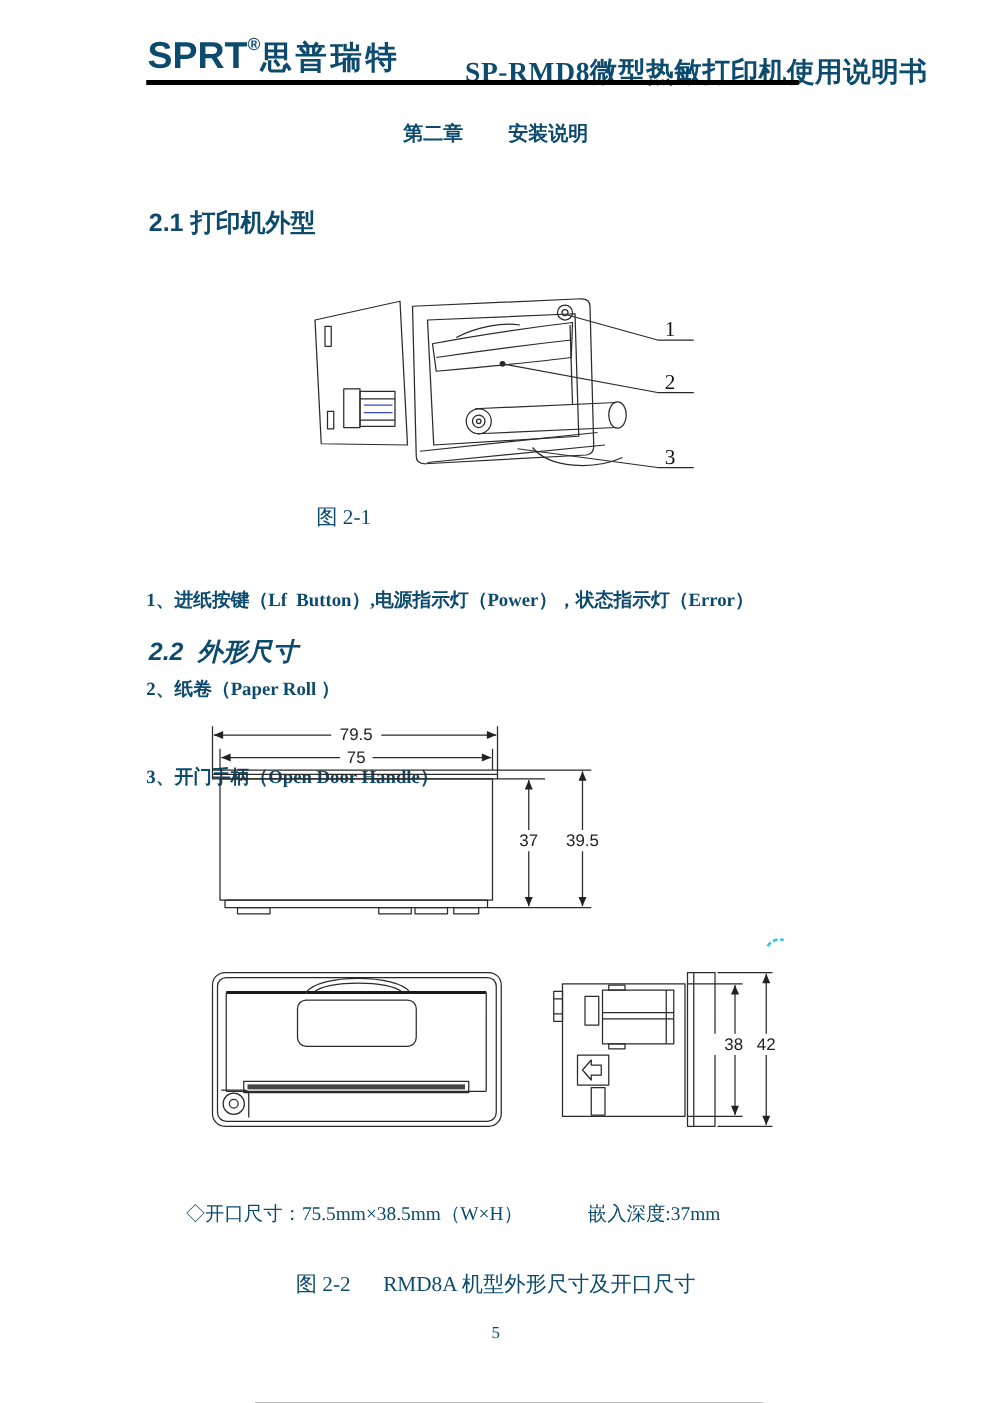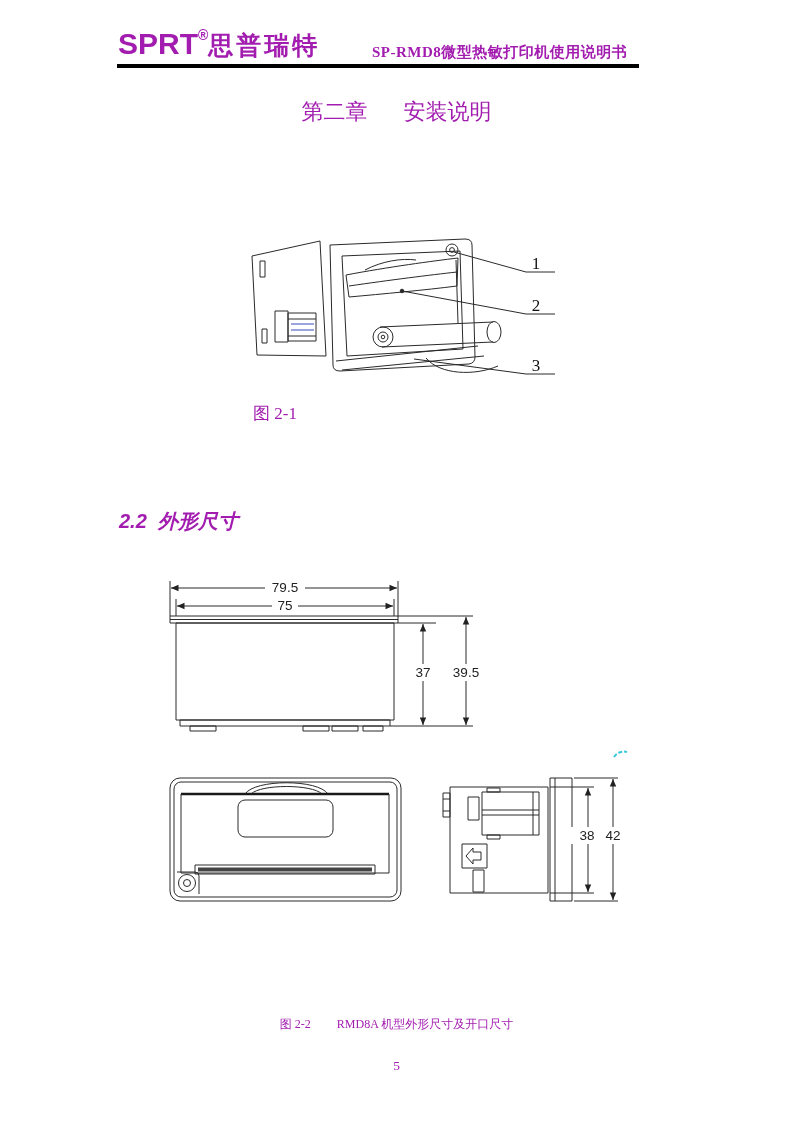--- a/index.html
+++ b/index.html
@@ -1,43 +1,43 @@
 <!DOCTYPE html>
 <html><head>
 <meta charset="utf-8">
 <style>
   html,body{margin:0;padding:0;background:#888;}
   .page{
     position:relative; width:793px; height:1122px; margin:0 auto;
     background:#ffffff; overflow:hidden;
-    font-family:"Liberation Serif", serif; color:#a21caf;
+    font-family:"Liberation Serif", serif; color:#0c4a6e;
   }
   .abs{position:absolute;}
   
   .logo{left:118px; top:27px; white-space:nowrap;}
   .logo-latin{font-family:"Liberation Sans",sans-serif; font-weight:bold; font-size:30px; letter-spacing:0px;}
   .logo-reg{font-family:"Liberation Sans",sans-serif; font-weight:bold; font-size:14px; vertical-align:14px;}
   .logo-cjk{font-family:"Liberation Sans",sans-serif; font-weight:bold; font-size:25px; letter-spacing:3px;}
-  .doc-title{left:372px; top:43px; font-weight:bold; font-size:15px; letter-spacing:0.5px; white-space:nowrap;}
+  .doc-title{left:372px; top:43px; font-weight:bold; font-size:22px; letter-spacing:0.5px; white-space:nowrap;}
   .header-rule{left:117px; top:64px; width:522px; height:4px; background:#000;}
   
   .chapter{left:0; top:97px; width:100%; text-align:center;
-    font-family:"Liberation Sans",sans-serif; font-weight:normal; font-size:22px;}
+    font-family:"Liberation Sans",sans-serif; font-weight:bold; font-size:16px;}
   .chapter .gap{display:inline-block; width:36px;}
   .h2{font-family:"Liberation Sans",sans-serif; font-weight:bold; font-size:20px; white-space:pre;}
   .h21{left:119px; top:165px;}
   .h22{left:119px; top:508px;font-style:italic;}
   
   .fig1-caption{left:253px; top:402px; font-size:17px; white-space:pre;}
   .legend{left:117px; top:423px; font-weight:bold; font-size:15px; line-height:23.5px; white-space:pre;}
   .spec{font-size:15.5px; white-space:pre;}
   .spec1{left:133px; top:943px;}
   .spec2{left:133px; top:974px;}
   .spec .spec-gap{display:inline-block; width:52px;}
-  .fig2-caption{left:0; top:1016px; width:100%; text-align:center; font-size:12px;}
+  .fig2-caption{left:0; top:1016px; width:100%; text-align:center; font-size:17px;}
   .fig2-caption .gap{display:inline-block; width:26px;}
   .page-num{left:0; top:1058px; width:100%; text-align:center; font-size:13.5px;}
   
   svg{display:block;}
   .ln{stroke:#2a2a2a; stroke-width:1; fill:none; stroke-linejoin:round; stroke-linecap:butt;}
   .ln2{stroke:#1a1a1a; stroke-width:2.4; fill:none;}
   .blue{stroke:#3a4ac0; stroke-width:1; fill:none;}
   .dimtxt{font-family:"Liberation Sans",sans-serif; font-size:13.5px; fill:#222;}
   .callout{font-family:"Liberation Serif",serif; font-size:17px; fill:#111;}
 </style>
@@ -49,20 +49,21 @@
   <div class="abs logo">
     <span class="logo-latin">SPRT</span><span class="logo-reg">®</span><span class="logo-cjk">思普瑞特</span>
   </div>
   <div class="abs doc-title">SP-RMD8微型热敏打印机使用说明书</div>
   <div class="abs header-rule"></div>
 
   <div class="abs chapter">
     <span>第二章</span><span class="gap"></span><span>安装说明</span>
   </div>
 
+  <div class="abs h2 h21">2.1 打印机外型</div>
 
   <svg class="abs" style="left:230px;top:228px;" width="330" height="172" viewBox="0 0 330 172">
     <g class="ln">
       <path d="M22,28 L90,13 L96,128 L27,127 Z"></path>
       <rect x="30" y="33" width="5" height="16"></rect>
       <rect x="32" y="101" width="5" height="14"></rect>
       <rect x="45" y="83" width="13" height="31"></rect>
       <rect x="58" y="85" width="28" height="28"></rect>
       <path d="M58,91 h28 M58,108 h28"></path>
     </g>
@@ -100,20 +101,25 @@
       <path d="M172,63 L296,86 H325"></path>
       <path d="M184,131 L296,146 H325"></path>
     </g>
     <text class="callout" x="306" y="41" text-anchor="middle">1</text>
     <text class="callout" x="306" y="83" text-anchor="middle">2</text>
     <text class="callout" x="306" y="143" text-anchor="middle">3</text>
   </svg>
 
   <div class="abs fig1-caption">图 2-1</div>
 
+  <div class="abs legend">
+    <div>1、进纸按键（Lf  Button）,电源指示灯（Power），状态指示灯（Error）</div>
+    <div>2、纸卷（Paper Roll ）</div>
+    <div>3、开门手柄（Open Door Handle）</div>
+  </div>
 
   <div class="abs h2 h22">2.2  外形尺寸</div>
 
   <svg class="abs" style="left:160px;top:578px;" width="330" height="162" viewBox="0 0 330 162">
     <defs>
       <marker id="dimA" markerWidth="9" markerHeight="8" refX="8" refY="4" orient="auto-start-reverse" markerUnits="userSpaceOnUse">
         <path d="M0.5,0.8 L8,4 L0.5,7.2 Z" fill="#222"></path>
       </marker>
     </defs>
     <g class="ln">
@@ -190,20 +196,23 @@
       <path d="M385,19 H429 M385,125 H429 M409,10 H453 M409,133 H453"></path>
     </g>
     <line class="ln" x1="423" y1="20" x2="423" y2="124" marker-start="url(#dimB)" marker-end="url(#dimB)"></line>
     <line class="ln" x1="448" y1="11" x2="448" y2="132" marker-start="url(#dimB)" marker-end="url(#dimB)"></line>
     <rect x="406" y="59" width="32" height="17" fill="#fff"></rect>
     <text class="dimtxt" x="422" y="72" text-anchor="middle">38</text>
     <rect x="434" y="59" width="29" height="17" fill="#fff"></rect>
     <text class="dimtxt" x="448" y="72" text-anchor="middle">42</text>
   </svg>
 
+  <div class="abs spec spec1">
+    <span>◇开口尺寸：75.5mm×38.5mm（W×H）</span><span class="spec-gap"></span><span>嵌入深度:37mm</span>
+  </div>
 
   <div class="abs fig2-caption">
     <span>图 2-2</span><span class="gap"></span><span>RMD8A 机型外形尺寸及开口尺寸</span>
   </div>
 
   <div class="abs page-num">5</div>
 
 </div>
 
 </body></html>

